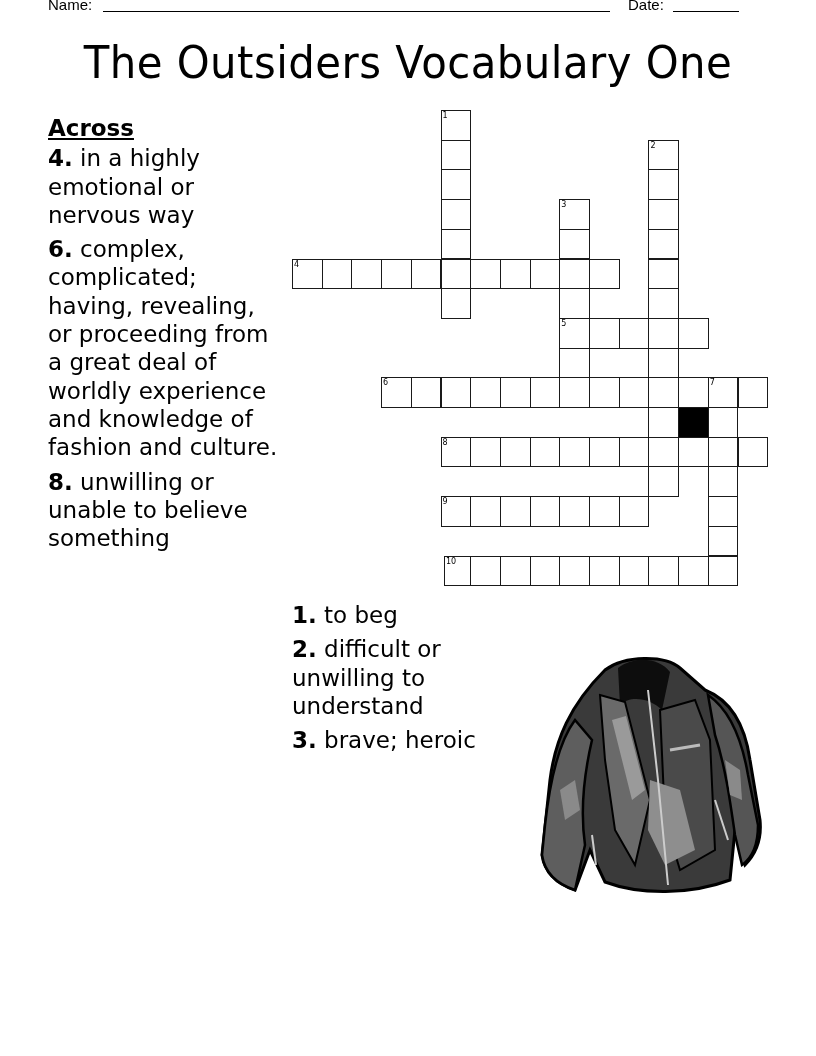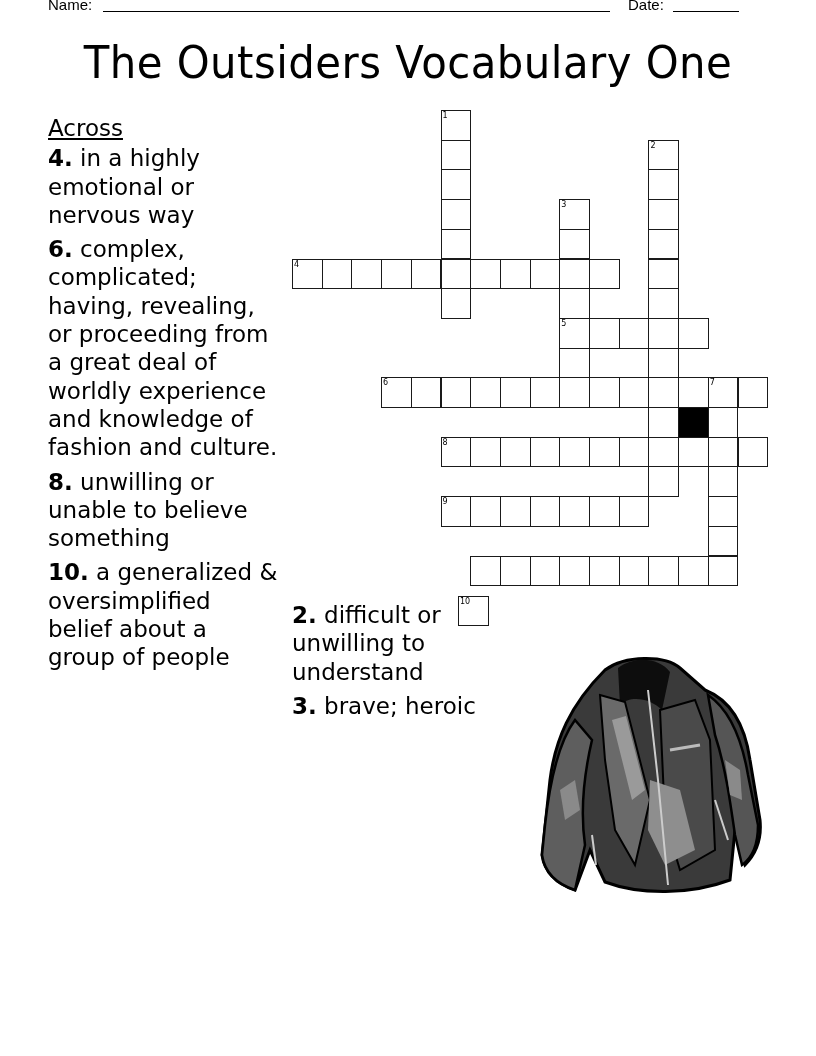--- a/index.html
+++ b/index.html
@@ -17,21 +17,21 @@
 
     .title {
       position: absolute; top: 36px; left: 0; width: 816px; text-align: center;
       font-family: "DejaVu Sans", sans-serif; font-size: 45px; font-weight: normal;
       letter-spacing: 0.5px; transform: scaleX(0.93); transform-origin: center;
     }
 
     .clues { position: absolute; font-family: "DejaVu Sans", sans-serif; font-size: 23px; line-height: 28.3px; }
     .clues.across { left: 48px; top: 114px; width: 232px; }
     .clues.down { left: 292px; top: 601px; width: 240px; }
-    .clue-heading { font-weight: normal; text-decoration: underline; margin-bottom: 2px; display: block; }
+    .clue-heading { font-weight: bold; text-decoration: underline; margin-bottom: 2px; display: block; }
     .clue { display: block; margin-bottom: 6px; }
     .clue-num { font-weight: bold; }
 
     .grid { position: absolute; left: 0; top: 0; width: 816px; height: 600px; pointer-events: none; }
     .cell {
       position: absolute; width: 30.7px; height: 30.7px;
       border: 1.5px solid #1a1a1a; background: #fff; pointer-events: auto;
     }
     .cell.black { background: #000; }
     .cell-num {
@@ -136,43 +136,43 @@
     <div class="cell" style="left: 737.5px; top: 436.7px;"></div>
     <div class="cell" style="left: 440.5px; top: 496.1px;">
       <span class="cell-num">9</span>
     </div>
     <div class="cell" style="left: 470.2px; top: 496.1px;"></div>
     <div class="cell" style="left: 499.9px; top: 496.1px;"></div>
     <div class="cell" style="left: 529.6px; top: 496.1px;"></div>
     <div class="cell" style="left: 559.3px; top: 496.1px;"></div>
     <div class="cell" style="left: 589px; top: 496.1px;"></div>
     <div class="cell" style="left: 618.7px; top: 496.1px;"></div>
-    <div class="cell" style="left: 458px; top: 555.5px; margin-top: 40px;">
+    <div class="cell" style="left: 444px; top: 555.5px;">
       <span class="cell-num">10</span>
     </div>
     <div class="cell" style="left: 470.2px; top: 555.5px;"></div>
     <div class="cell" style="left: 499.9px; top: 555.5px;"></div>
     <div class="cell" style="left: 529.6px; top: 555.5px;"></div>
     <div class="cell" style="left: 559.3px; top: 555.5px;"></div>
     <div class="cell" style="left: 589px; top: 555.5px;"></div>
     <div class="cell" style="left: 618.7px; top: 555.5px;"></div>
     <div class="cell" style="left: 648.4px; top: 555.5px;"></div>
     <div class="cell" style="left: 678.1px; top: 555.5px;"></div>
     <div class="cell black" style="left: 678.1px; top: 407px;"></div>
   </div>
 
 <div class="clues across">
   <span class="clue-heading">Across</span>
   <span class="clue"><span class="clue-num">4.</span> <span>in a highly emotional or nervous way</span></span>
   <span class="clue"><span class="clue-num">6.</span> <span>complex, complicated; having, revealing, or proceeding from a great deal of worldly experience and knowledge of fashion and culture.</span></span>
   <span class="clue"><span class="clue-num">8.</span> <span>unwilling or unable to believe something</span></span>
-  <span class="clue"><span class="clue-num">10.</span> <span>a generalized &amp; oversimplified belief about a group of people</span></span>
 </div>
 
 <div class="clues down">
+  <span class="clue"><span class="clue-num">1.</span> <span>to beg</span></span>
   <span class="clue"><span class="clue-num">2.</span> <span>difficult or unwilling to understand</span></span>
   <span class="clue"><span class="clue-num">3.</span> <span>brave; heroic</span></span>
 </div>
 
 <div class="jacket">
   <svg width="240" height="250" viewBox="0 0 240 250">
 
     <path d="M75 20 C95 5 135 5 150 18 L175 40 C200 50 215 75 220 110 L230 170 C232 190 225 205 215 215 L205 180 L200 230 C160 245 110 245 75 232 L60 200 L45 240 C30 235 15 225 12 205 L20 130 C25 90 40 55 75 20 Z" fill="#3a3a3a" stroke="#000" stroke-width="3"></path>
 
     <path d="M45 70 C30 90 20 130 15 175 L12 205 C15 225 30 235 45 240 L55 195 C50 160 55 120 62 90 Z" fill="#5e5e5e" stroke="#000" stroke-width="2.5"></path>

